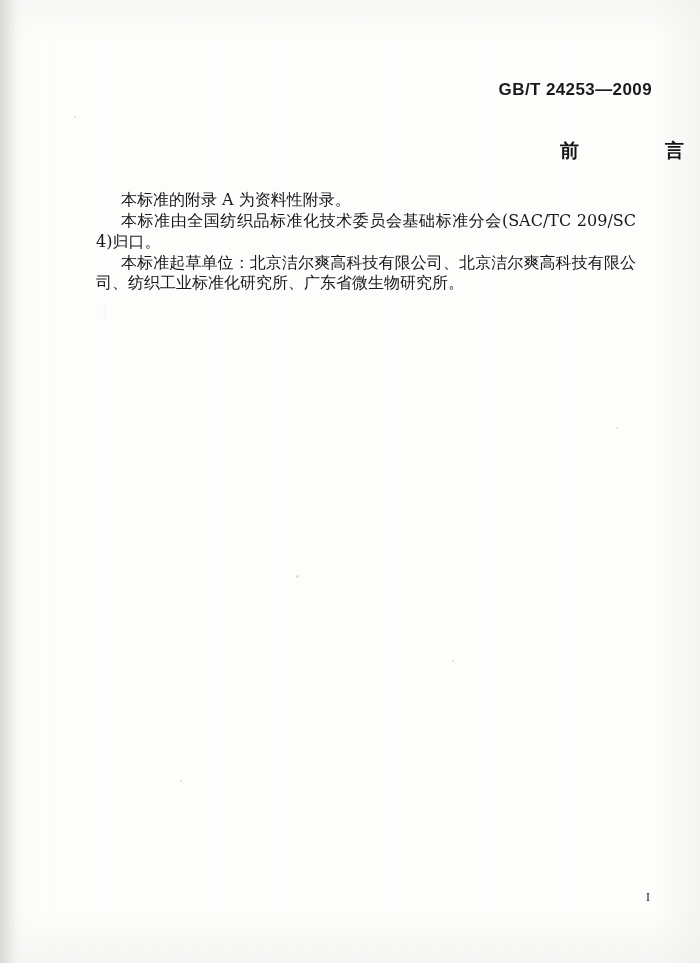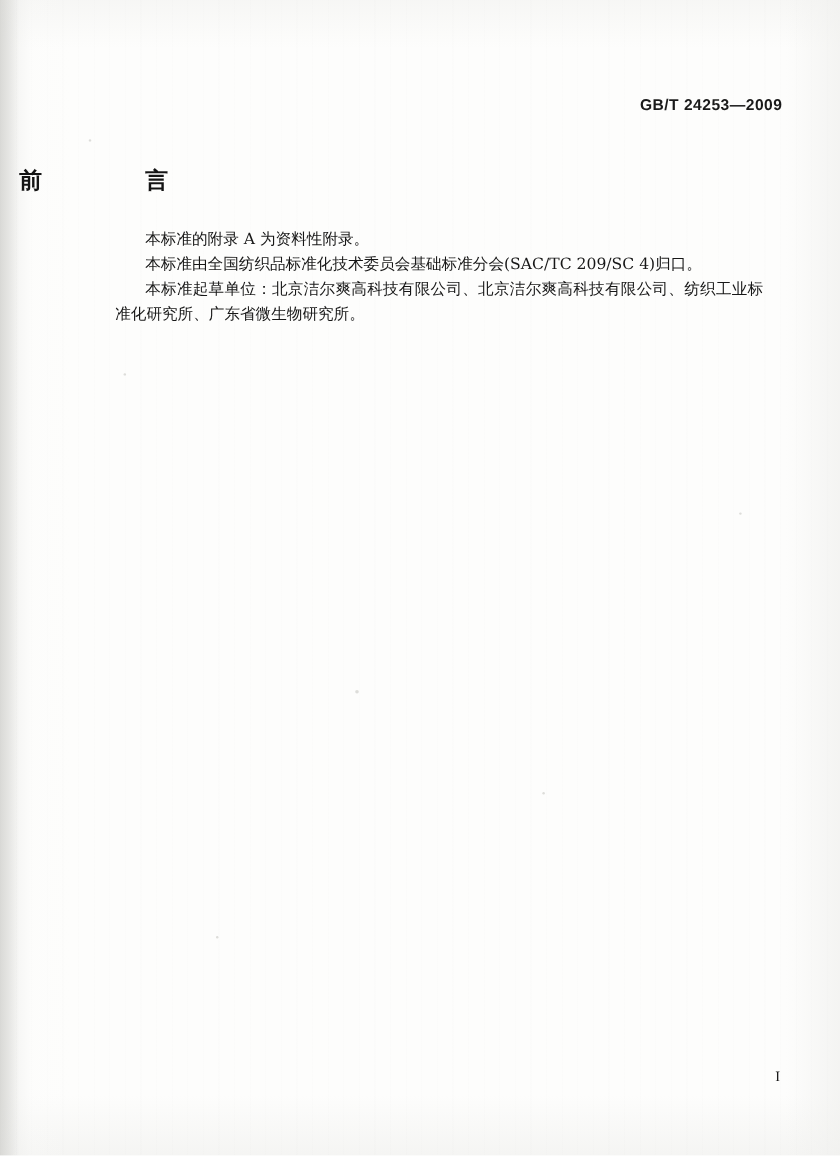--- a/index.html
+++ b/index.html
@@ -47,50 +47,50 @@
     border-radius: 50%;
     opacity: 0.5;
   }
 
   
   .std-number {
     position: absolute;
     top: 80px;
     right: 48px;
     font-family: "Liberation Sans", sans-serif;
-    font-size: 13px;
+    font-size: 17px;
     letter-spacing: 0.4px;
     color: #1a1a1a;
     font-weight: 700;
     white-space: nowrap;
   }
 
   
   .doc-title {
     position: absolute;
     top: 138px;
     left: 0;
     width: 700px;
-    text-align: left;
+    text-align: right;
     font-family: "DejaVu Serif", "Liberation Serif", serif;
     font-size: 19px;
     font-weight: 700;
     color: #141414;
     letter-spacing: 16px;
     text-indent: 16px;
   }
 
   
   .body-block {
     position: absolute;
     top: 190px;
     left: 96px;
     width: 540px;
     color: #171717;
-    font-size: 13px;
+    font-size: 16px;
     line-height: 20.5px;
     text-align: justify;
   }
   .body-block p {
     margin: 0 0 0.5px 0;
     text-indent: 25px;
   }
 
   
   .page-number {

